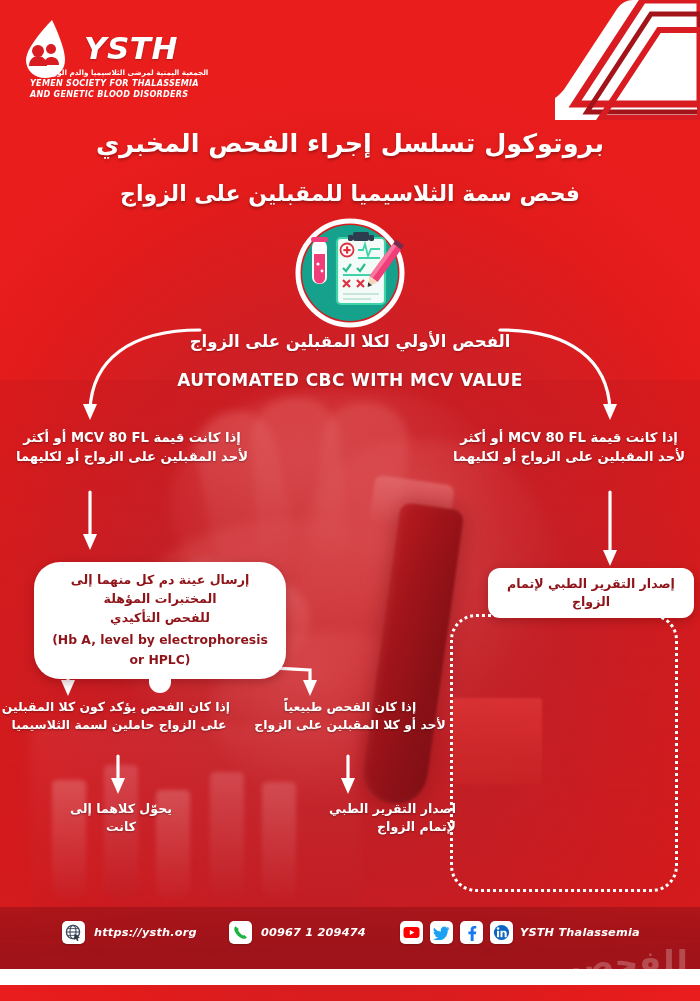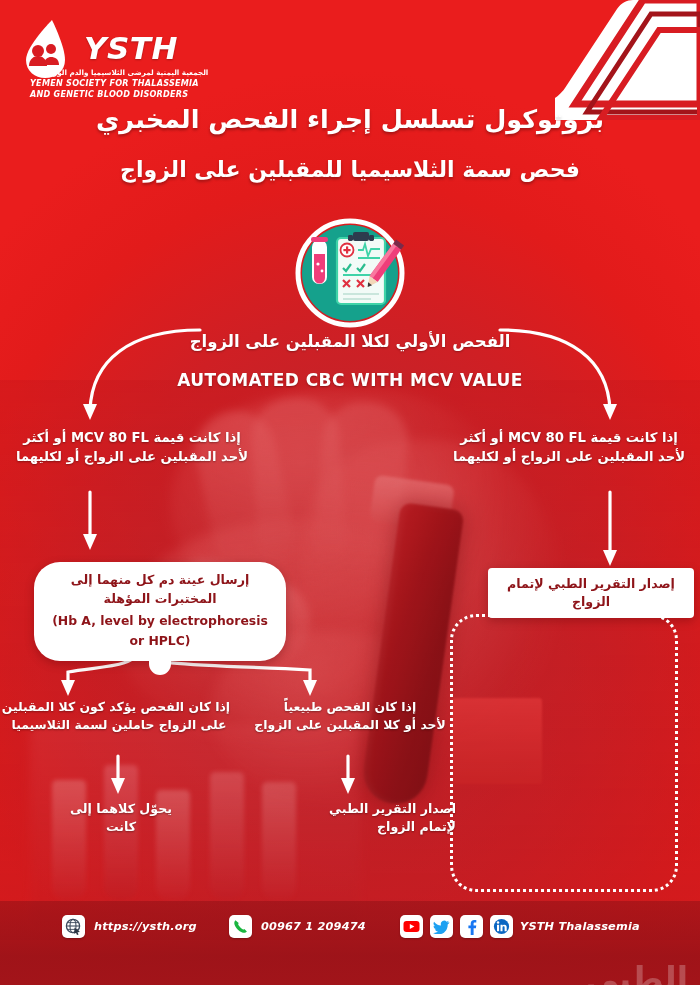--- a/index.html
+++ b/index.html
@@ -128,20 +128,21 @@
     color: #ffffff; letter-spacing: .25px; white-space: nowrap;
   }
   #logo-en1 { top: 60px; }
   #logo-en2 { top: 71px; }
 
   
   .title-ar {
     position: absolute; left: 0; width: 700px; text-align: center;
     color: #ffffff; font-weight: 700;
     text-shadow: 0 2px 3px rgba(0,0,0,.30);
+    margin-top: 24px;
   }
   #title-line1 { top: 104px; font-size: 25.5px; letter-spacing: 0px; }
   #title-line2 { top: 157px; font-size: 22px; letter-spacing: 0px; }
 
   
   #center-icon { position: absolute; left: 285px; top: 218px; width: 130px; height: 110px; }
 
   
   #subtitle-ar {
     position: absolute; left: 0; top: 332px; width: 700px; text-align: center;
@@ -183,42 +184,42 @@
   }
   #bubble-lab { left: 12px; top: 562px; width: 252px; padding: 9px 12px 11px; border-radius: 26px; }
   #bubble-lab .ar { font-size: 12.6px; line-height: 1.5; display: block; }
   #bubble-lab .en { font-size: 12.4px; line-height: 1.4; display: block; direction: ltr; unicode-bidi: embed; margin-top: 3px; }
   #bubble-lab .tail {
     position: absolute; left: 50%; bottom: -14px; margin-left: -11px;
     width: 22px; height: 18px;
     background: #ffffff;
     border-radius: 0 0 11px 11px;
   }
-  #bubble-report { left: 466px; top: 568px; width: 206px; padding: 7px 10px 8px; border-radius: 4px; }
+  #bubble-report { left: 466px; top: 568px; width: 206px; padding: 7px 10px 8px; border-radius: 12px; }
   #bubble-report .ar { font-size: 12.6px; line-height: 1.4; display: block; }
 
   
   #cond-carrier { left: 8px;  top: 698px; width: 222px; text-align: center; font-size: 12.4px; }
   #cond-normal  { left: 244px; top: 698px; width: 212px; text-align: center; font-size: 12.4px; }
 
   
   #outcome-refer  { left: 22px;  top: 800px; width: 198px; text-align: center; font-size: 12.6px; }
   #outcome-report { left: 250px; top: 800px; width: 206px; text-align: right; font-size: 12.6px; }
 
   
   #dotted-region {
     position: absolute; left: 450px; top: 614px;
     width: 228px; height: 278px;
     border: 3.5px dotted #ffffff;
     border-radius: 26px;
   }
 
   
   #footer {
-    position: absolute; left: 0; bottom: 0; width: 700px; height: 100px;
+    position: absolute; left: 0; bottom: 16px; width: 700px; height: 78px;
     background: linear-gradient(180deg, rgba(145,17,22,.55) 0%, rgba(150,18,24,.88) 55%, rgba(160,20,26,.95) 100%);
     direction: ltr;
   }
   #footer-row {
     position: absolute; left: 62px; top: 14px;
     display: flex; align-items: center; gap: 9px;
   }
   .ficon {
     width: 23px; height: 23px; border-radius: 5px;
     background: #ffffff;
@@ -383,20 +384,21 @@
     <span class="ln">لأحد المقبلين على الزواج أو لكليهما</span>
   </div>
 
   <div class="branch-text" id="cond-right">
     <span class="ln">إذا كانت قيمة MCV 80 FL أو أكثر</span>
     <span class="ln">لأحد المقبلين على الزواج أو لكليهما</span>
   </div>
 
   <div class="bubble" id="bubble-lab">
     <span class="ar">إرسال عينة دم كل منهما إلى المختبرات المؤهلة</span>
+    <span class="ar">للفحص التأكيدي</span>
     <span class="en">(Hb A, level by electrophoresis</span>
     <span class="en">or HPLC)</span>
     <span class="tail"></span>
   </div>
 
   <div class="bubble" id="bubble-report">
     <span class="ar">إصدار التقرير الطبي لإتمام الزواج</span>
   </div>
 
   <div id="dotted-region"></div>
@@ -464,17 +466,17 @@
         <svg width="17" height="17" viewBox="0 0 17 17">
           <circle cx="8.5" cy="8.5" r="7.6" fill="#0a66c2"></circle>
           <rect x="4" y="6.8" width="2.1" height="6.4" fill="#ffffff"></rect>
           <circle cx="5.05" cy="4.6" r="1.25" fill="#ffffff"></circle>
           <path d="M7.5 6.8 h2 v.9 c.35-.62 1.05-1.05 1.95-1.05 1.45 0 2.25.9 2.25 2.7 v3.85 h-2.1 V9.7 c0-.85-.3-1.35-1.02-1.35 -.68 0-1.08.46-1.08 1.35 v3.5 H7.5 Z" fill="#ffffff"></path>
         </svg>
       </span>
       <span class="ftext">YSTH Thalassemia</span>
     </div>
 
-    <div id="watermark">الطبي</div>
+    <div id="watermark">للفحص</div>
     <div id="footer-strip"></div>
   </div>
 
 </div>
 
 </body></html>

